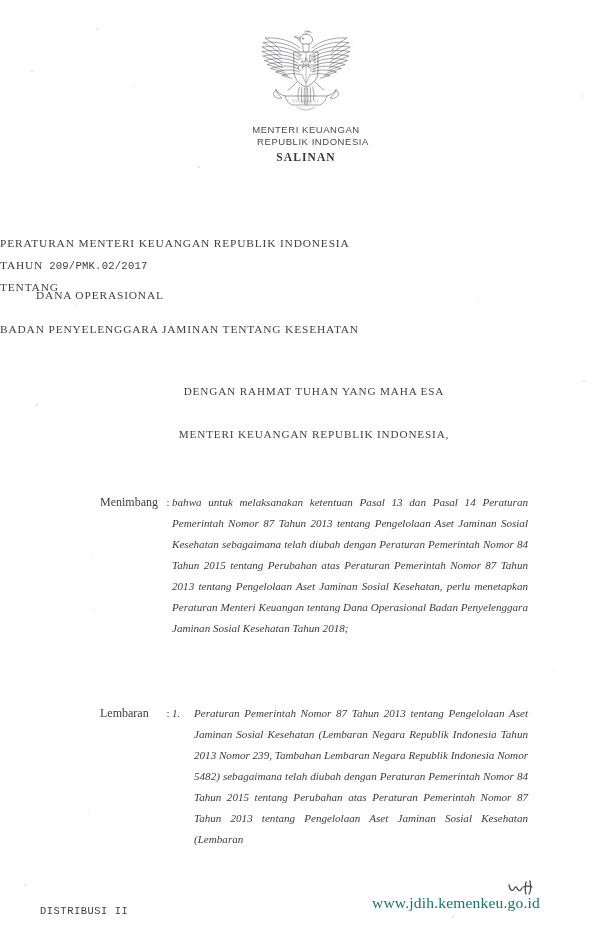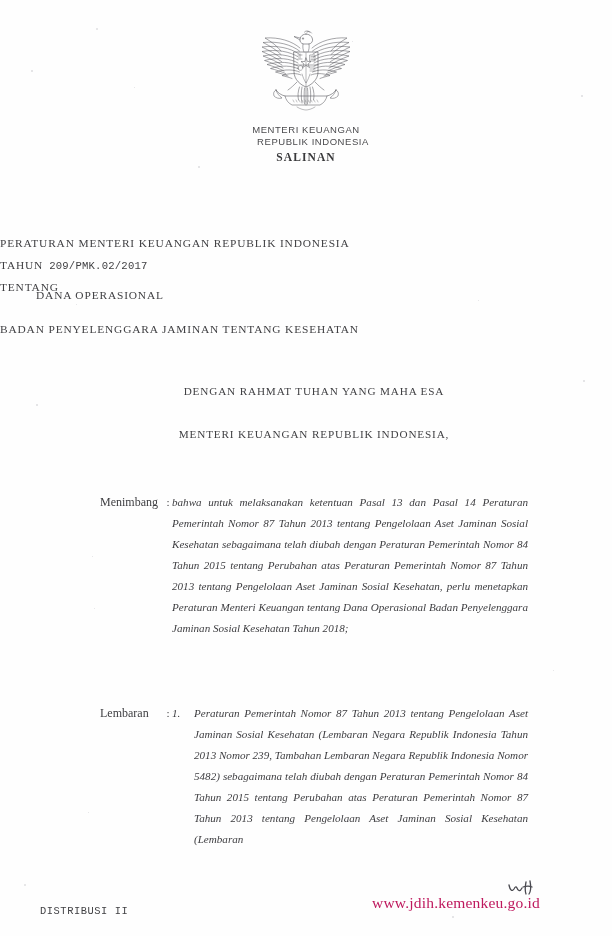--- a/index.html
+++ b/index.html
@@ -322,15 +322,15 @@
 
   <svg class="paraph" viewBox="0 0 34 20">
     <g stroke="#4a4a50" fill="none" stroke-width="1.3" stroke-linecap="round">
       <path d="M3 7 C4 12 6 14 8 11 C9 9 10 8 11 10 C12 13 14 14 16 10"></path>
       <path d="M20 4 C19 9 19 13 20 16"></path>
       <path d="M17 9 C20 8 24 8 26 9"></path>
       <path d="M24 3 C25 8 25 13 23 16"></path>
     </g>
   </svg>
 
-  <div class="watermark-url" style="color:#be185d;">www.jdih.kemenkeu.go.id</div>
+  <div class="watermark-url" style="color:#0f766e;">www.jdih.kemenkeu.go.id</div>
 
 </div>
 
 </body></html>

